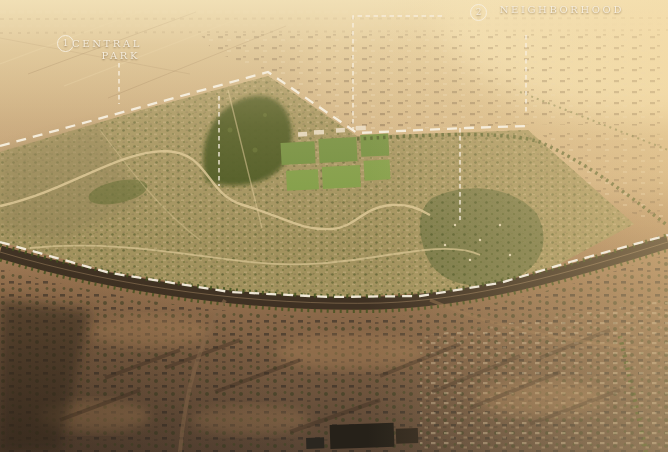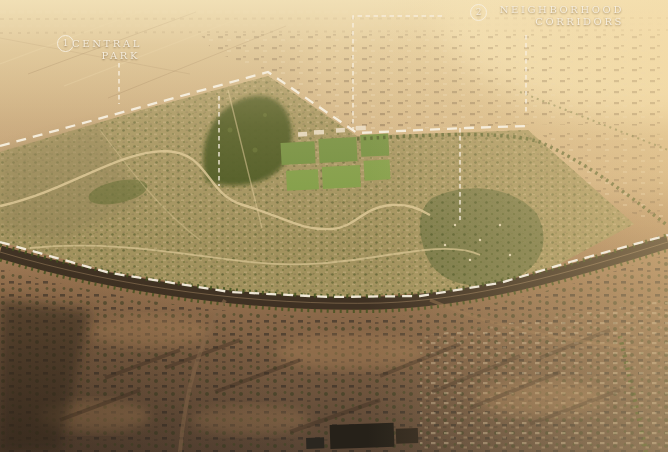--- a/index.html
+++ b/index.html
@@ -238,16 +238,15 @@
 
   <div class="marker-circle" style="left:57px;top:35px;">1</div>
   <div class="map-label" style="left:72px;top:38px;width:68px;">
     <div>CENTRAL</div>
     <div>PARK</div>
   </div>
 
   <div class="marker-circle" style="left:470px;top:4px;">2</div>
   <div class="map-label" style="left:498px;top:4px;width:126px;">
     <div>NEIGHBORHOOD</div>
-    <div>CORRIDORS</div>
   </div>
 
 </div>
 
 </body></html>

